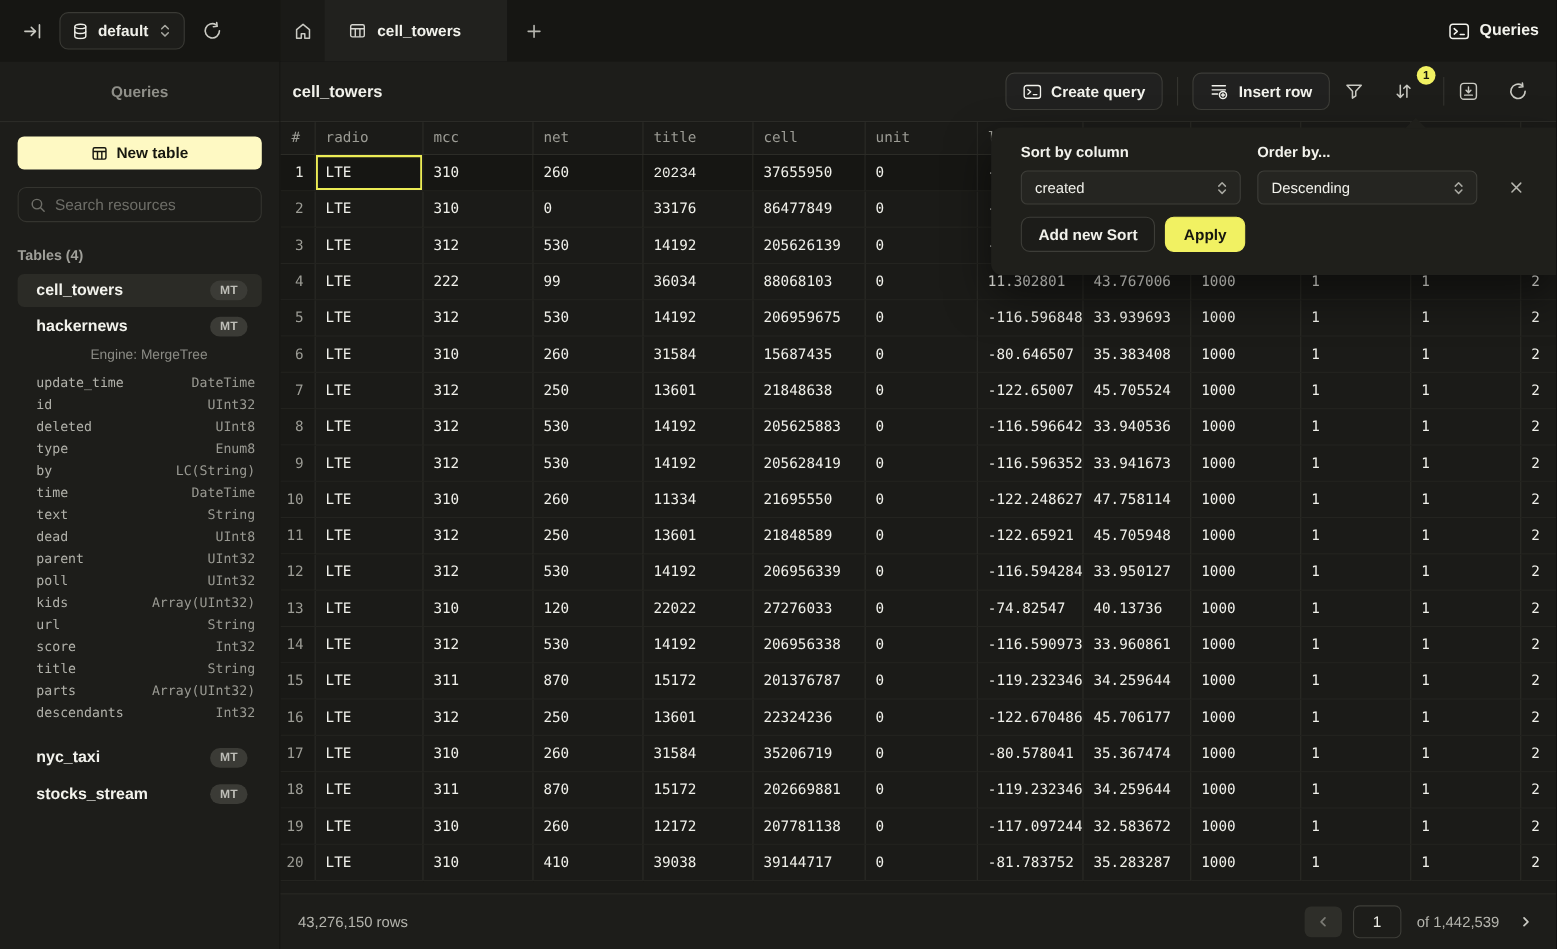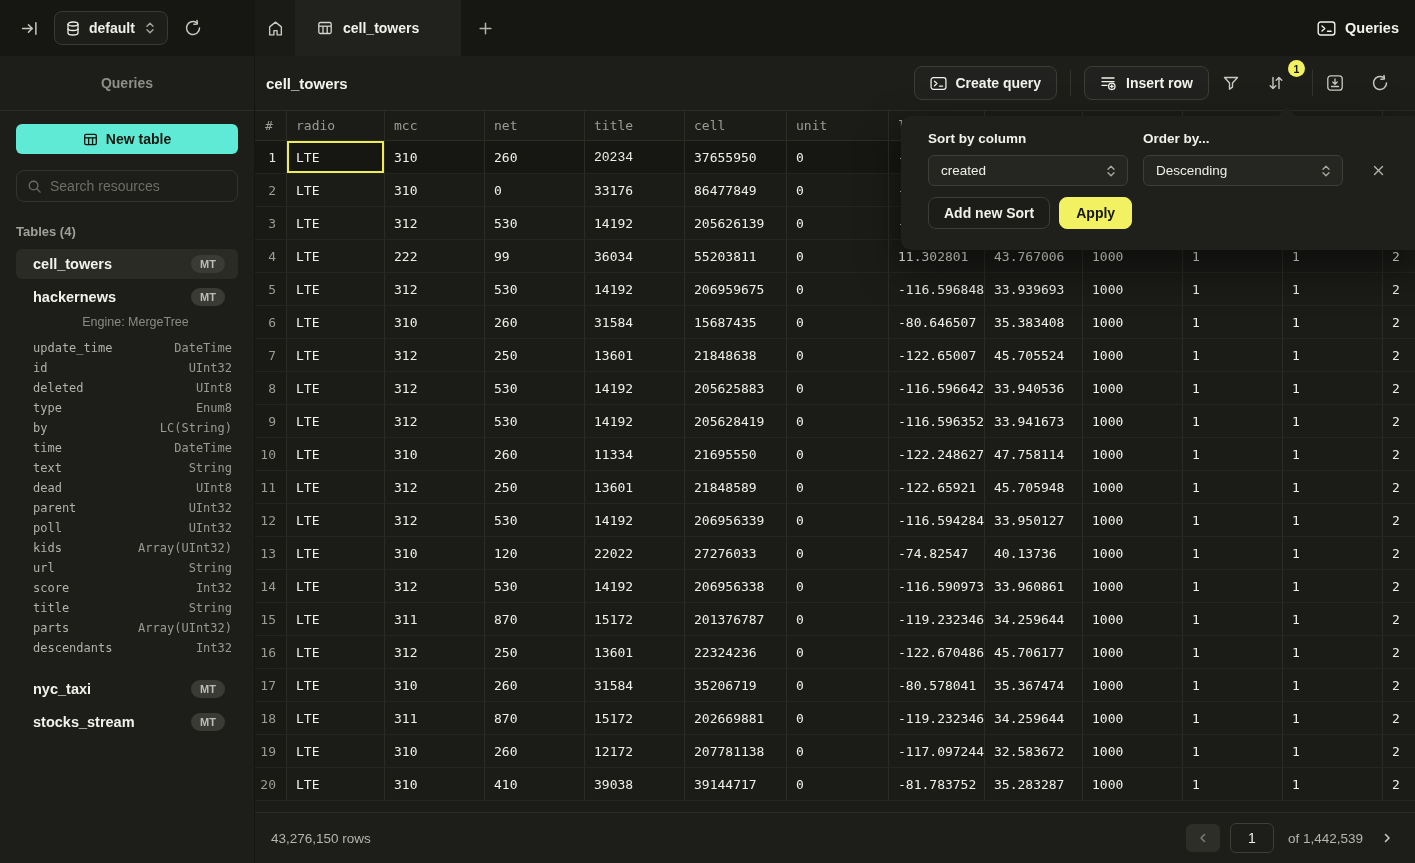--- a/index.html
+++ b/index.html
@@ -36,21 +36,21 @@
   .sidebar { width:255px; flex:none; background:#1d1d1a; border-right:1px solid #141411; display:flex; flex-direction:column; }
   .main { flex:1; min-width:0; background:#1b1b18; display:flex; flex-direction:column; }
 
   
   .sidebar-tabs { height:55px; flex:none; display:flex; border-bottom:1px solid #2b2b27; }
   .s-tab { position:relative; flex:1; display:flex; align-items:center; justify-content:center; color:#8f8f89; font-size:14px; font-weight:600; }
   .s-tab.active { color:#f2f2ec; }
   .s-tab.active .underline { position:absolute; left:0; bottom:-1px; width:100%; height:3px; background:#f1f162; }
   .sidebar-content { padding:13px 16px 0 16px; overflow:hidden; }
   .new-table-btn {
-    width:100%; height:30px; border-radius:6px; background:#5eead4; color:#17170f;
+    width:100%; height:30px; border-radius:6px; background:#fef9c3; color:#17170f;
     display:flex; align-items:center; justify-content:center; gap:8px; font-size:14px; font-weight:700;
   }
   .search-box {
     margin-top:16px; height:32px; border:1px solid #34342f; border-radius:8px;
     display:flex; align-items:center; gap:8px; padding:0 10px; color:#6e6e68;
   }
   .search-box input { flex:1; background:transparent; border:none; outline:none; color:#e8e8e2; font-size:14px; font-family:inherit; }
   .search-box input::placeholder { color:#6e6e68; }
   .section-title { margin:22px 0 10px 0; color:#a0a09a; font-size:13px; font-weight:600; }
   .tbl-item { height:30px; margin-bottom:3px; border-radius:6px; display:flex; align-items:center; padding:0 13px 0 17px; }
@@ -460,21 +460,21 @@
               <div class="td" style="width: 100px;"></div>
               <div class="td" style="width: 100px;"></div>
               <div class="td" style="width: 110px;"></div>
             </div>
             <div class="tr">
               <div class="td td-num" style="width: 32px;">4</div>
               <div class="td" style="width: 98px;">LTE</div>
               <div class="td" style="width: 100px;">222</div>
               <div class="td" style="width: 100px;">99</div>
               <div class="td" style="width: 100px;">36034</div>
-              <div class="td" style="width: 102px;">55203811</div>
+              <div class="td" style="width: 102px;">88068103</div>
               <div class="td" style="width: 102px;">0</div>
               <div class="td" style="width: 96px;">11.302801</div>
               <div class="td" style="width: 98px;">43.767006</div>
               <div class="td" style="width: 100px;">1000</div>
               <div class="td" style="width: 100px;">1</div>
               <div class="td" style="width: 100px;">1</div>
               <div class="td" style="width: 110px;">2</div>
             </div>
             <div class="tr">
               <div class="td td-num" style="width: 32px;">5</div>

